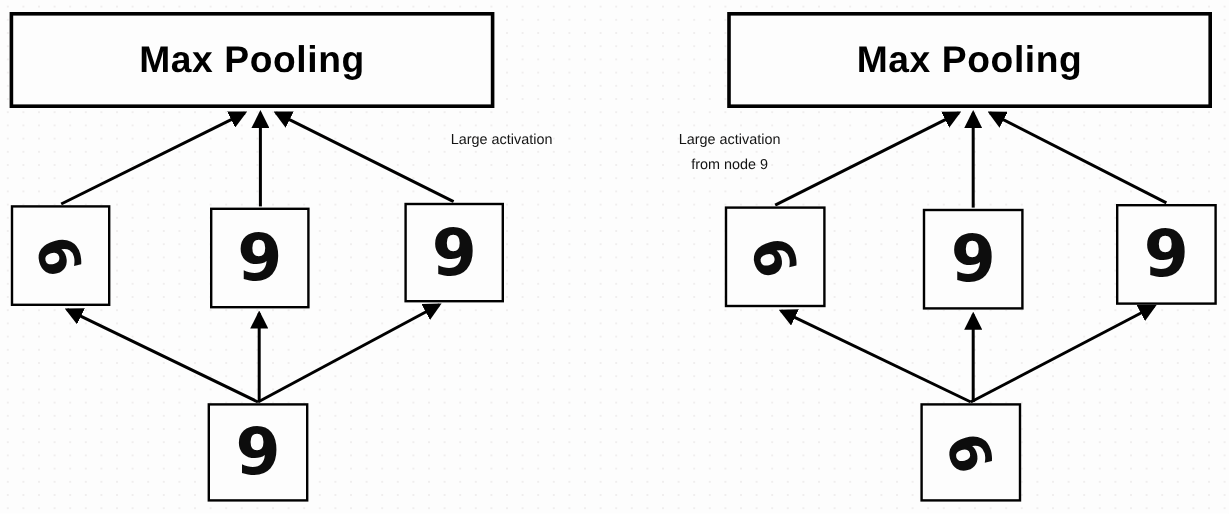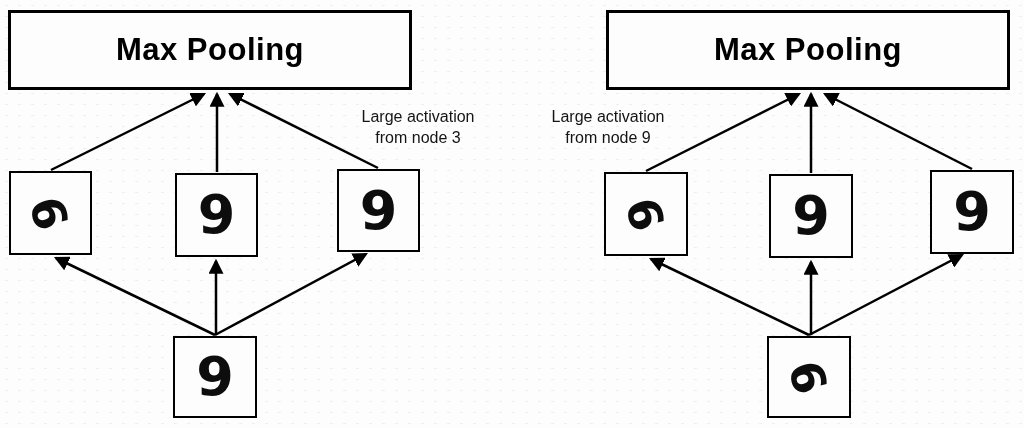--- a/index.html
+++ b/index.html
@@ -44,21 +44,21 @@
   }
   .digit-rotated{
     font-size:46px;
     display:inline-block;
     transform:rotate(-105deg);
   }
   .annotation{
     position:absolute;
     width:160px;
     text-align:center;
-    font-size:16px;line-height:21px;
+    font-size:12px;line-height:21px;
     color:#141414;
   }
 </style>
 </head>
 <body>
 
 <div class="stage">
 
   <svg class="arrow-layer" viewBox="0 0 1024 428">
     <defs>
@@ -85,21 +85,20 @@
       <path d="M809,335 L962,255" marker-end="url(#ah)"></path>
     </g>
   </svg>
 
   <div class="pool-box" style="left:8px;top:10px;width:404px;height:80px;">
     <span class="pool-title">Max Pooling</span>
   </div>
 
   <div class="annotation" style="left:338px;top:106px;">
     <div>Large activation</div>
-    <div>from node 3</div>
   </div>
 
   <div class="node-box" style="left:9px;top:171px;width:83px;height:84px;">
     <span class="digit digit-rotated">9</span>
   </div>
 
   <div class="node-box" style="left:175px;top:173px;width:83px;height:84px;">
     <span class="digit">9</span>
   </div>
 

